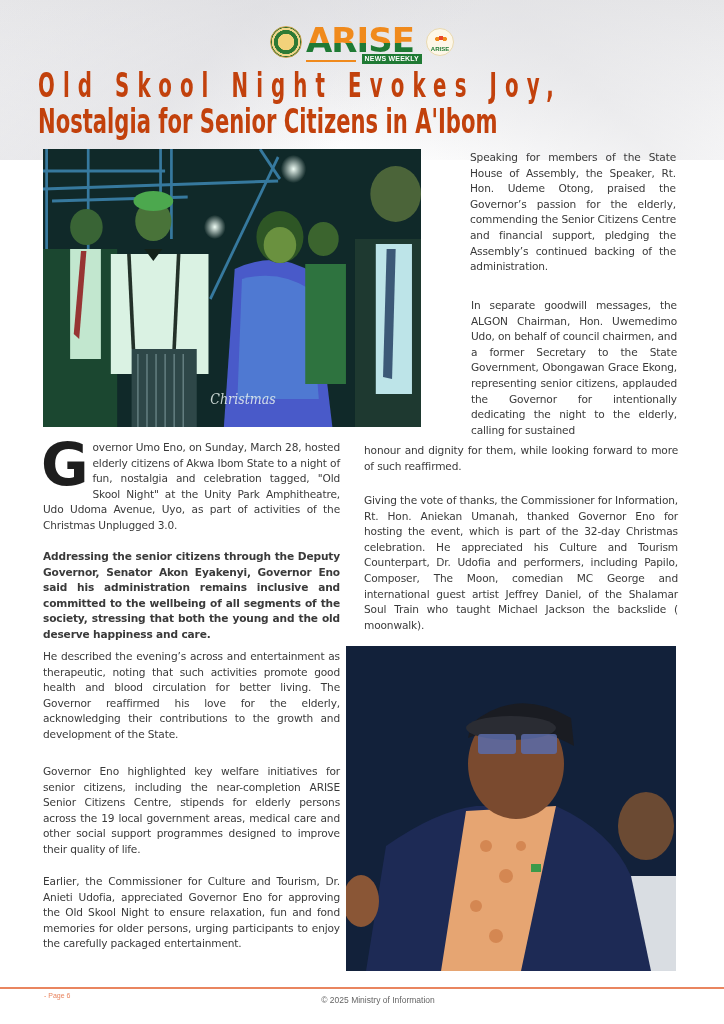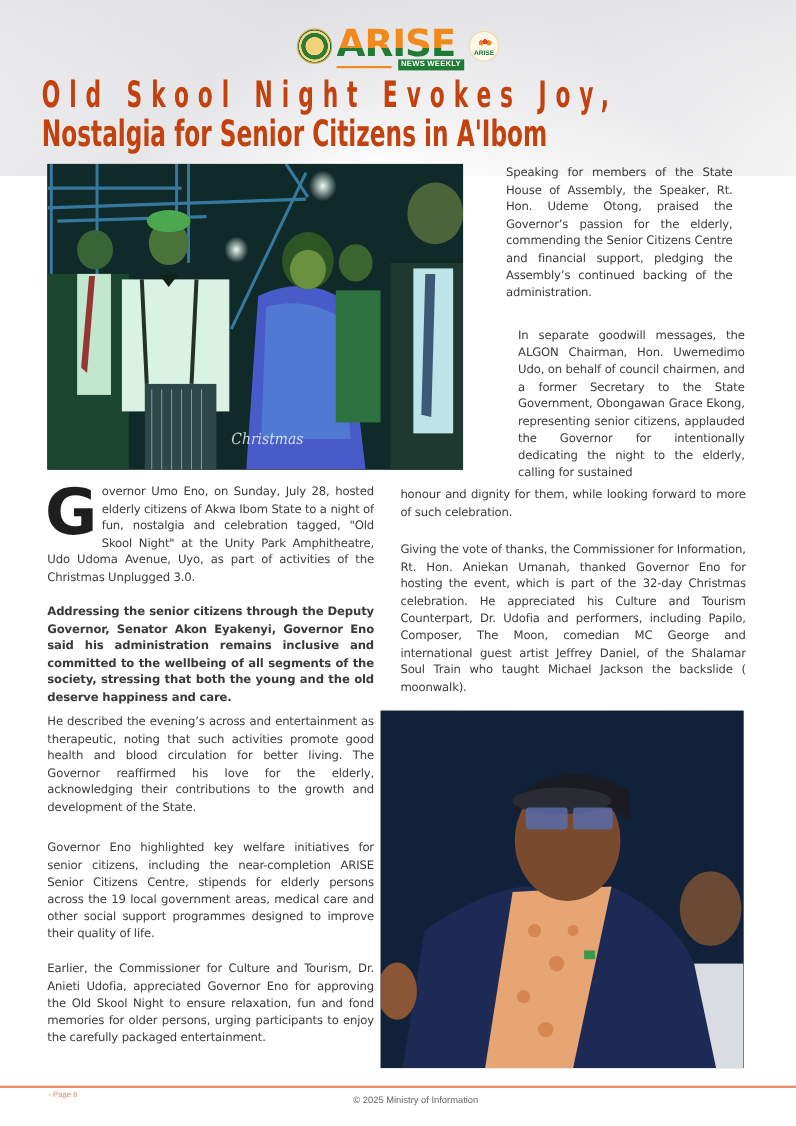--- a/index.html
+++ b/index.html
@@ -173,28 +173,28 @@
     <rect x="345" y="90" width="73" height="188" fill="#1d2b2a"></rect>
     <rect x="368" y="95" width="40" height="150" fill="#c9e4f1"></rect>
     <polygon points="380,100 390,100 386,230 376,228" fill="#3d4e77"></polygon>
     <circle cx="390" cy="45" r="28" fill="#4e5a34"></circle>
 
     <rect width="418" height="278" fill="#2ee07a" opacity="0.08"></rect>
     <text x="185" y="255" font-family="DejaVu Serif, serif" font-style="italic" font-size="14" fill="#e8f2ee" opacity="0.85">Christmas</text>
   </svg>
 </div>
 
-<div class="para" style="left:460px; top:150px; width:206px;">Speaking for members of the State House of Assembly, the Speaker, Rt. Hon. Udeme Otong, praised the Governor’s passion for the elderly, commending the Senior Citizens Centre and financial support, pledging the Assembly’s continued backing of the administration.</div>
+<div class="para" style="left:470px; top:150px; width:206px;">Speaking for members of the State House of Assembly, the Speaker, Rt. Hon. Udeme Otong, praised the Governor’s passion for the elderly, commending the Senior Citizens Centre and financial support, pledging the Assembly’s continued backing of the administration.</div>
 <div class="para" style="left:471px; top:298px; width:206px;">In separate goodwill messages, the ALGON Chairman, Hon. Uwemedimo Udo, on behalf of council chairmen, and a former Secretary to the State Government, Obongawan Grace Ekong, representing senior citizens, applauded the Governor for intentionally dedicating the night to the elderly, calling for sustained</div>
 
 <div class="para" style="left:43px; top:440px; width:297px;">
-  <span class="dropcap">G</span><span>overnor Umo Eno, on Sunday, July 28, hosted elderly citizens of Akwa Ibom State to a night of fun, nostalgia and celebration tagged, "Old Skool Night" at the Unity Park Amphitheatre, Udo Udoma Avenue, Uyo, as part of activities of the Christmas Unplugged 3.0.</span>
-</div>
-
-<div class="para" style="left:364px; top:443px; width:314px;">honour and dignity for them, while looking forward to more of such celebration.</div>
+  <span class="dropcap">G</span><span>overnor Umo Eno, on Sunday, March 28, hosted elderly citizens of Akwa Ibom State to a night of fun, nostalgia and celebration tagged, "Old Skool Night" at the Unity Park Amphitheatre, Udo Udoma Avenue, Uyo, as part of activities of the Christmas Unplugged 3.0.</span>
+</div>
+
+<div class="para" style="left:364px; top:443px; width:314px;">honour and dignity for them, while looking forward to more of such reaffirmed.</div>
 <div class="para" style="left:364px; top:493px; width:314px;">Giving the vote of thanks, the Commissioner for Information, Rt. Hon. Aniekan Umanah, thanked Governor Eno for hosting the event, which is part of the 32-day Christmas celebration. He appreciated his Culture and Tourism Counterpart, Dr. Udofia and performers, including Papilo, Composer, The Moon, comedian MC George and international guest artist Jeffrey Daniel, of the Shalamar Soul Train who taught Michael Jackson the backslide ( moonwalk).</div>
 
 <div class="para" style="left:43px; top:549px; width:297px;font-weight:bold;">Addressing the senior citizens through the Deputy Governor, Senator Akon Eyakenyi, Governor Eno said his administration remains inclusive and committed to the wellbeing of all segments of the society, stressing that both the young and the old deserve happiness and care.</div>
 <div class="para" style="left:43px; top:649px; width:297px;">He described the evening’s across and entertainment as therapeutic, noting that such activities promote good health and blood circulation for better living. The Governor reaffirmed his love for the elderly, acknowledging their contributions to the growth and development of the State.</div>
 <div class="para" style="left:43px; top:764px; width:297px;">Governor Eno highlighted key welfare initiatives for senior citizens, including the near-completion ARISE Senior Citizens Centre, stipends for elderly persons across the 19 local government areas, medical care and other social support programmes designed to improve their quality of life.</div>
 <div class="para" style="left:43px; top:874px; width:297px;">Earlier, the Commissioner for Culture and Tourism, Dr. Anieti Udofia, appreciated Governor Eno for approving the Old Skool Night to ensure relaxation, fun and fond memories for older persons, urging participants to enjoy the carefully packaged entertainment.</div>
 
 <div class="photo2" title="Governor Umo Eno in cap and navy blazer at the event">
   <svg class="photo-svg" viewBox="0 0 330 325" preserveAspectRatio="none">
     <rect width="330" height="325" fill="#12213a"></rect>

